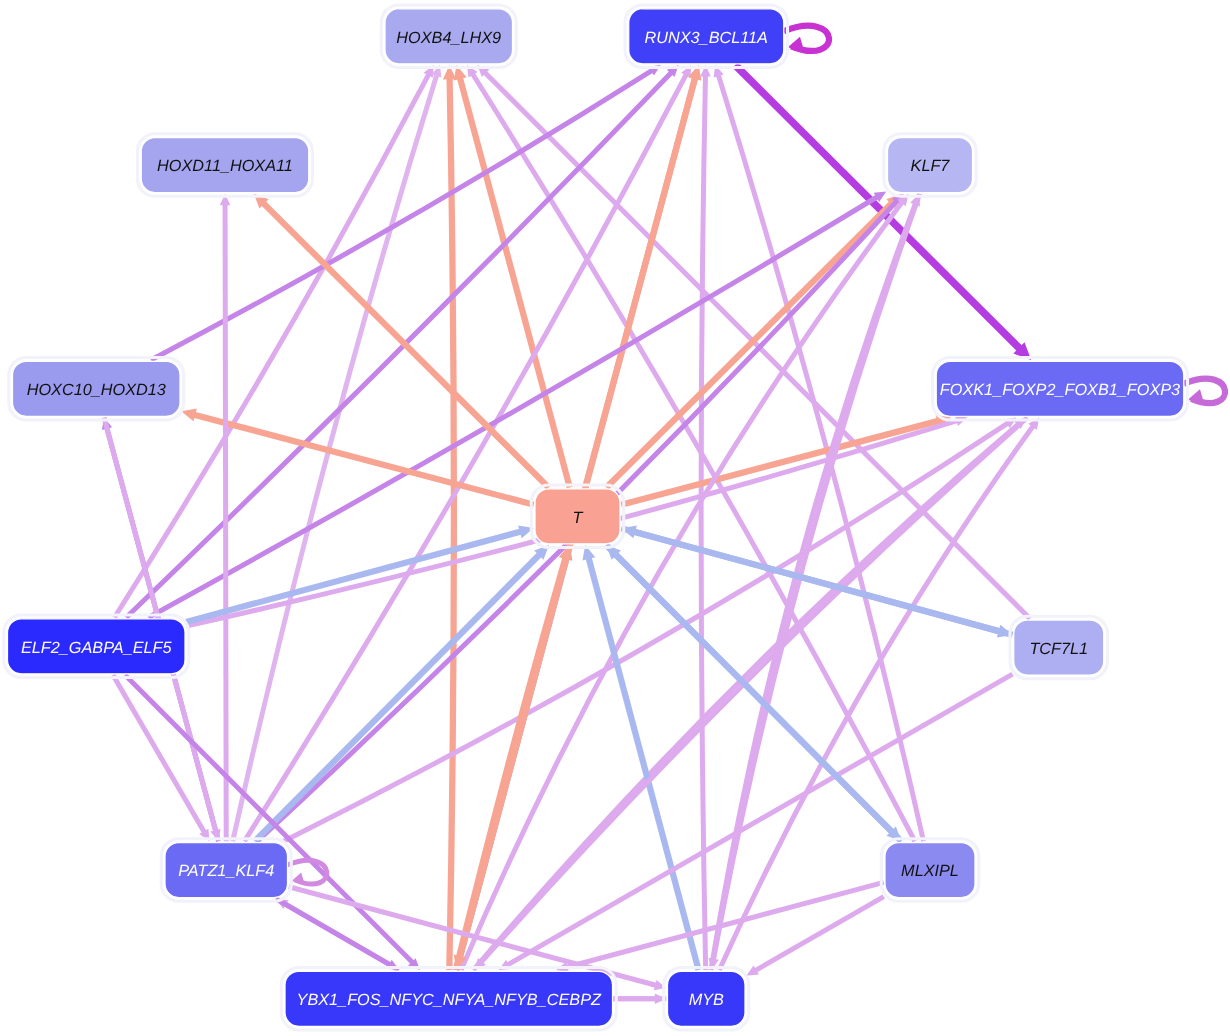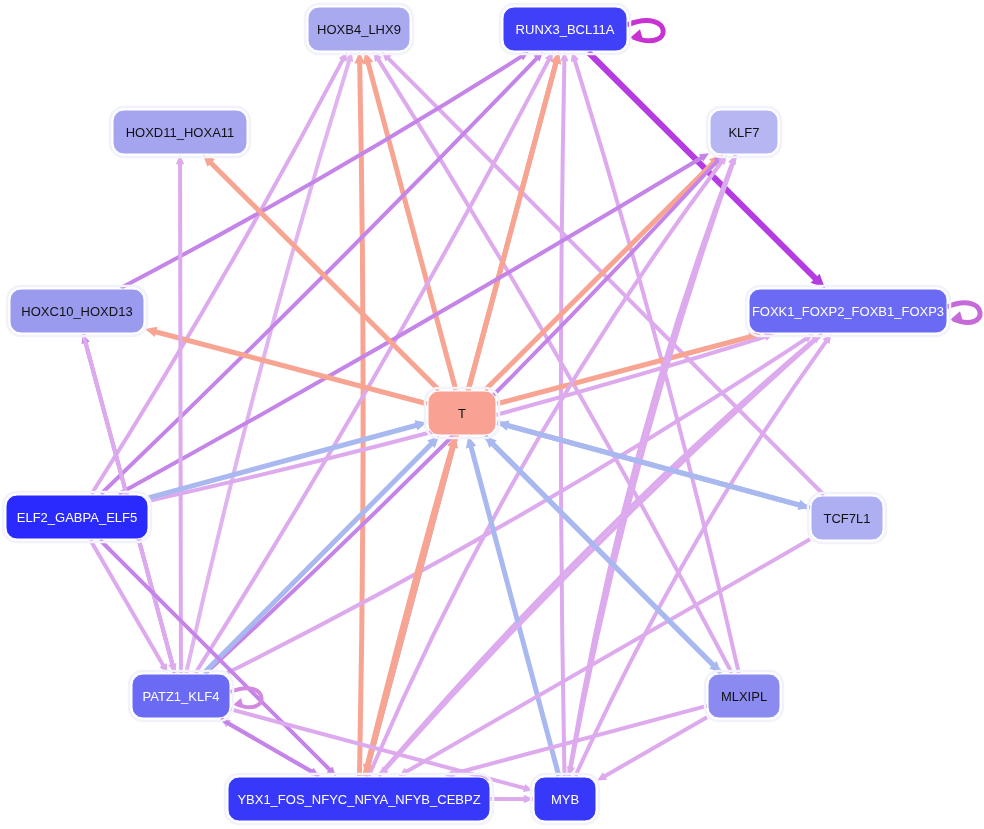--- a/index.html
+++ b/index.html
@@ -12,20 +12,21 @@
     width: 984px;
     height: 829px;
     overflow: hidden;
     font-family: "Liberation Sans", sans-serif;
   }
   #network-root {
     position: relative;
     width: 784px;
     height: 829px;
     background: #fdba74;
+    font-style: italic;
   }
   #network-svg {
     display: block;
     width: 984px;
     height: 829px;
   }
   .node-rect {
     stroke: #ffffff;
     stroke-width: 1;
   }

